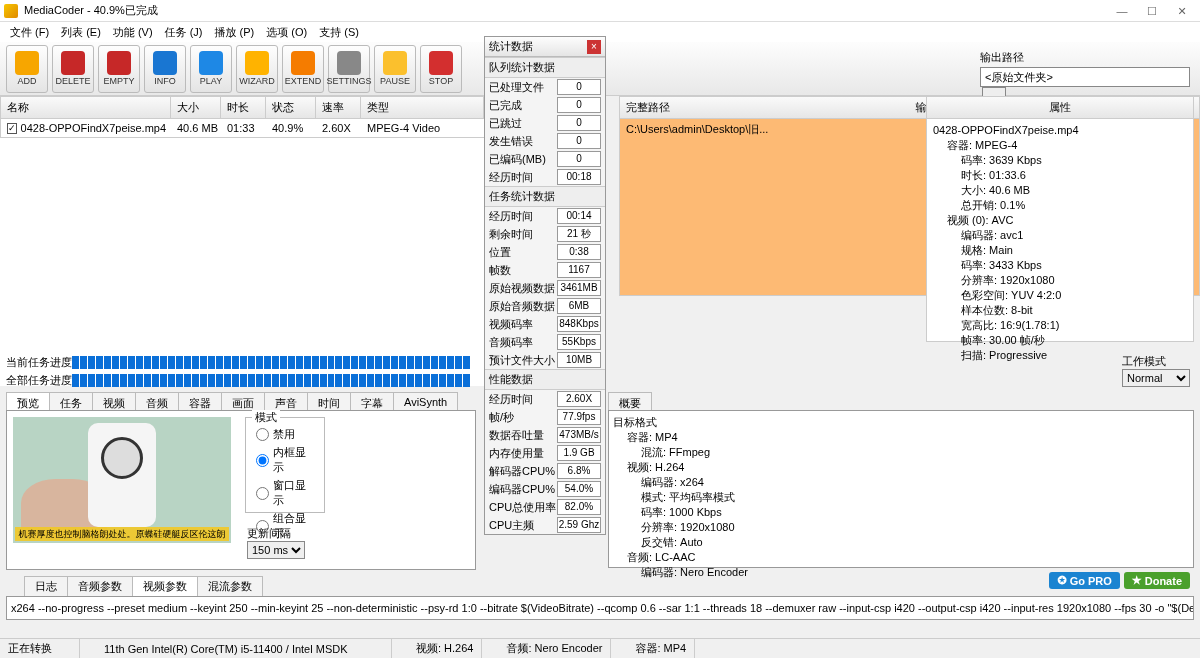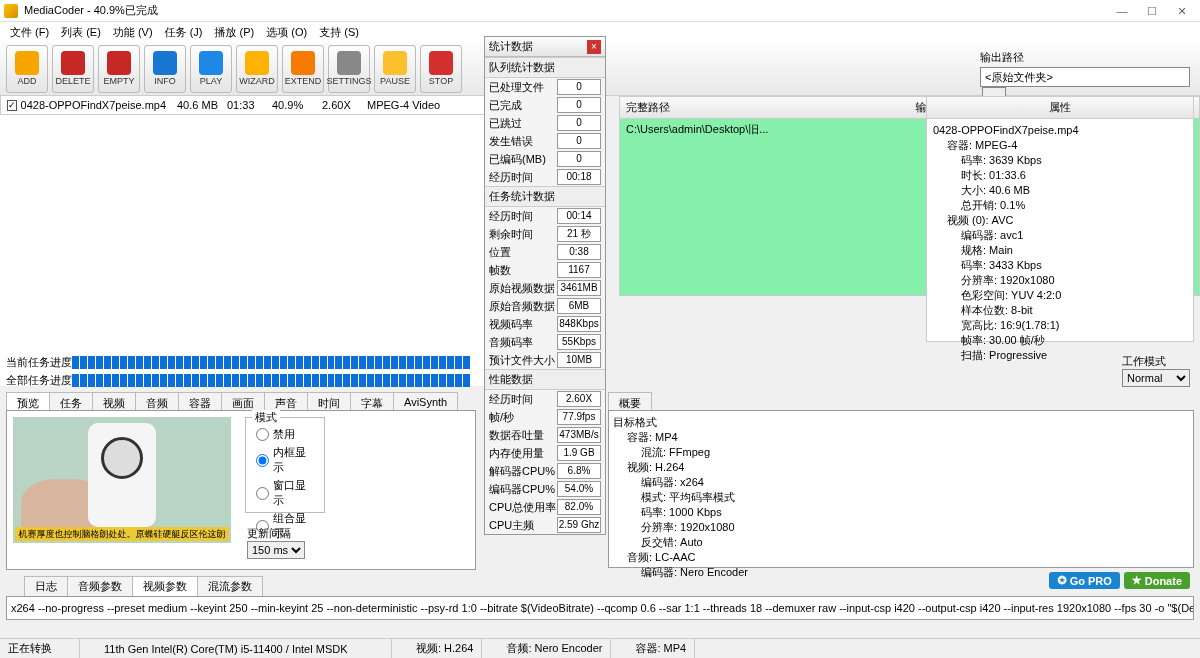--- a/index.html
+++ b/index.html
@@ -14,21 +14,21 @@
 .tbtn{width:42px;height:48px;display:flex;flex-direction:column;align-items:center;justify-content:center;border:1px solid #bbb;border-radius:3px;background:linear-gradient(#fefefe,#e4e4e4);}
 .tbtn .tic{width:24px;height:24px;margin-bottom:1px;}
 .tbtn .tlb{font-size:9px;color:#333;}
 .main{display:flex;height:290px;}
 .leftpane{width:485px;display:flex;flex-direction:column;background:#fff;}
 .listhdr{display:flex;background:linear-gradient(#fafafa,#e6e6e6);border:1px solid #ccc;}
 .listhdr div{padding:3px 6px;border-right:1px solid #ccc;}
 .listrow{display:flex;border:1px solid #ccc;border-top:none;background:#fff;}
 .listrow div{padding:3px 6px;white-space:nowrap;overflow:hidden;}
 .rightpane{flex:1;display:flex;flex-direction:column;margin-left:4px;}
-.rightlist{display:flex;background:#86efac;border:1px solid #ccc;height:200px;}
+.rightlist{display:flex;background:#fdba74;border:1px solid #ccc;height:200px;}
 .rightlist .col{flex:1;}
 .rightlist .hdr{background:linear-gradient(#fafafa,#e6e6e6);padding:3px 6px;border-bottom:1px solid #ccc;}
 .rightlist .cell{padding:3px 6px;}
 
 .outputpath{position:absolute;top:50px;right:10px;display:flex;flex-direction:column;}
 .outputpath .lbl{font-size:11px;margin-bottom:2px;}
 .outputpath .row{display:flex;flex-direction:column;}
 .outputpath input{width:210px;height:20px;border:1px solid #888;padding:0 4px;font-size:11px;}
 .outputpath button{width:24px;height:20px;border:1px solid #888;background:#eee;margin-left:2px;font-size:10px;}
 .outputpath .open{width:34px;}
@@ -156,20 +156,28 @@
       <div class="tlb">PAUSE</div>
     </div>
     <div class="tbtn">
       <div class="tic" style="border-radius:4px;background:#d32f2f"></div>
       <div class="tlb">STOP</div>
     </div>
   </div>
 
 <div class="main">
   <div class="leftpane">
+    <div class="listhdr">
+      <div style="width:170px">名称</div>
+      <div style="width:50px">大小</div>
+      <div style="width:45px">时长</div>
+      <div style="width:50px">状态</div>
+      <div style="width:45px">速率</div>
+      <div style="flex:1">类型</div>
+    </div>
     <div class="listrow">
       <div style="width:170px;display:flex;align-items:center">
           <span class="chk">✓</span>
           <span>0428-OPPOFindX7peise.mp4</span>
         </div>
       <div style="width:50px">40.6 MB</div>
       <div style="width:45px">01:33</div>
       <div style="width:50px">40.9%</div>
       <div style="width:45px">2.60X</div>
       <div style="flex:1">MPEG-4 Video</div>

